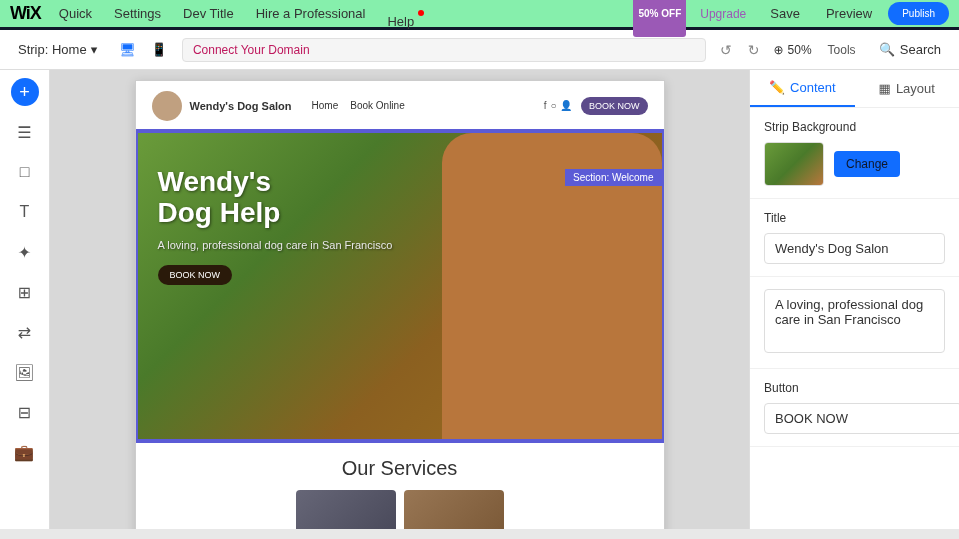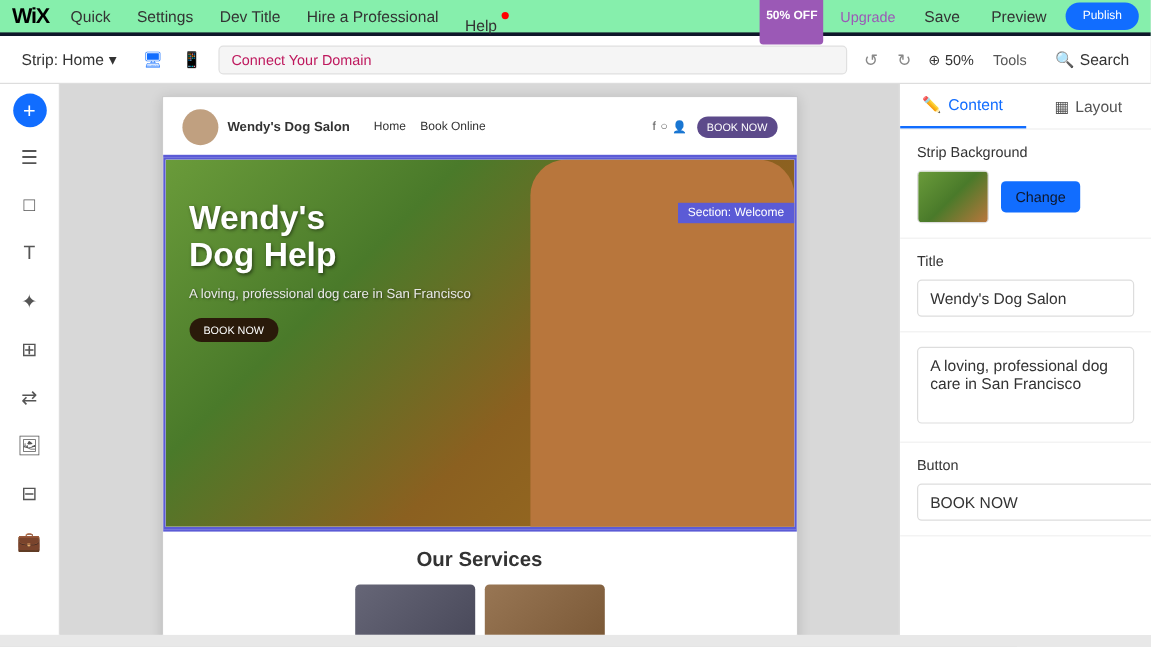--- a/index.html
+++ b/index.html
@@ -101,21 +101,21 @@
     .hero-text-overlay {
       position: absolute; left: 20px; top: 34px; z-index: 10;
     }
     .hero-title { font-size: 28px; font-weight: 900; color: #fff; line-height: 1.1; text-shadow: 1px 1px 3px rgba(0,0,0,0.5); }
     .hero-subtitle { font-size: 11px; color: #e8e8e8; margin-top: 10px; text-shadow: 1px 1px 2px rgba(0,0,0,0.5); }
     .hero-book-btn { background: #2a1a0a; color: #fff; font-size: 9px; padding: 5px 12px; border-radius: 12px; margin-top: 14px; display: inline-block; cursor: pointer; }
     .section-badge { position: absolute; top: 8px; right: 0; background: #5b5bd6; color: #fff; font-size: 10px; padding: 3px 8px; margin-top: 28px; }
 
     
     .site-services { padding: 16px; text-align: center; background: #fff; }
-    .services-title { font-size: 17px; font-weight: bold; color: #333; margin-bottom: 10px; text-align: center; }
+    .services-title { font-size: 20px; font-weight: normal; color: #333; margin-bottom: 10px; text-align: center; }
     .services-grid { display: flex; gap: 8px; justify-content: center; }
     .service-img { width: 100px; height: 70px; background: #888; border-radius: 4px; overflow: hidden; }
     .service-img-1 { background: linear-gradient(135deg, #667 0%, #445 100%); }
     .service-img-2 { background: linear-gradient(135deg, #987654 0%, #765432 100%); }
 
     
     #right-panel {
       width: 210px; background: #fff; border-left: 1px solid #ddd;
       display: flex; flex-direction: column; overflow-y: auto;
     }

